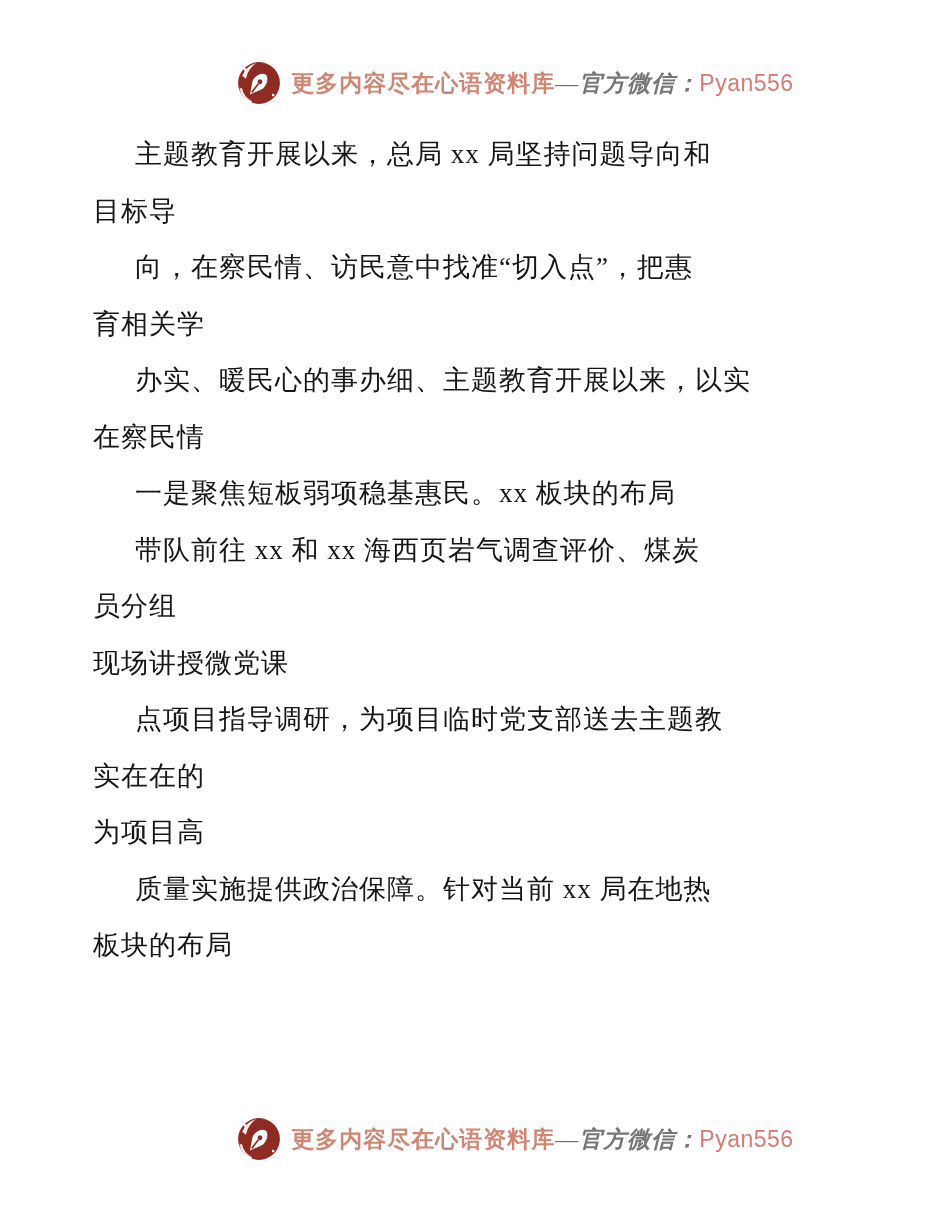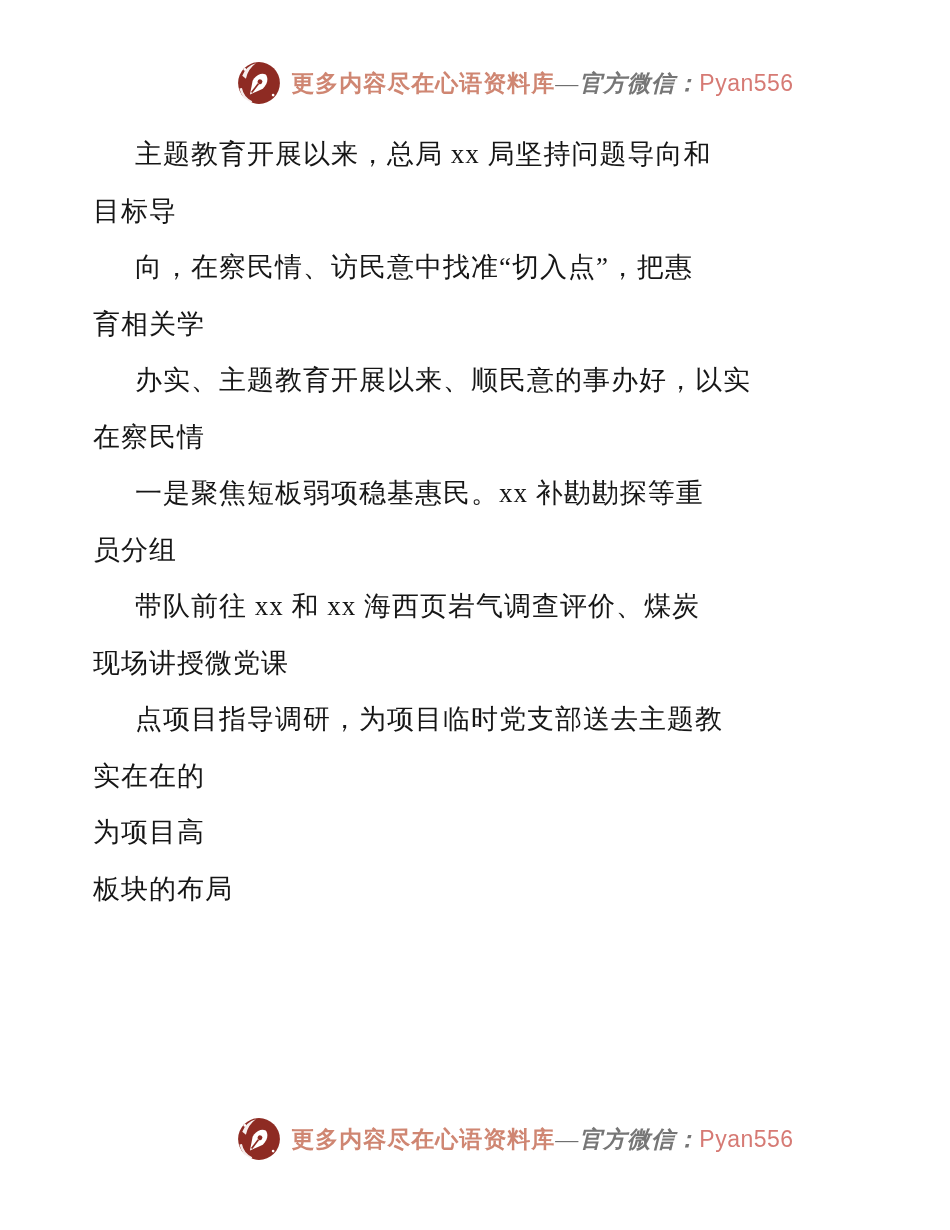--- a/index.html
+++ b/index.html
@@ -87,29 +87,30 @@
   <span class="txt">
     <span class="site">更多内容尽在心语资料库</span><span class="dash">—</span><span class="label">官方微信：</span><span class="wechat">Pyan556</span>
   </span>
 </div>
 
 <div class="doc-body" id="doc-body">
     <div class="text-line indent">主题教育开展以来，总局 xx 局坚持问题导向和</div>
     <div class="text-line">目标导</div>
     <div class="text-line indent">向，在察民情、访民意中找准“切入点”，把惠</div>
     <div class="text-line">育相关学</div>
-    <div class="text-line indent">办实、主题教育开展以来、顺民意的事办好，以实</div>
+    <div class="text-line indent">办实、暖民心的事办细、主题教育开展以来，以实</div>
     <div class="text-line">在察民情</div>
-    <div class="text-line indent">一是聚焦短板弱项稳基惠民。xx 补勘勘探等重</div>
+    <div class="text-line indent">一是聚焦短板弱项稳基惠民。xx 板块的布局</div>
+    <div class="text-line indent">带队前往 xx 和 xx 海西页岩气调查评价、煤炭</div>
     <div class="text-line">员分组</div>
-    <div class="text-line indent">带队前往 xx 和 xx 海西页岩气调查评价、煤炭</div>
     <div class="text-line">现场讲授微党课</div>
     <div class="text-line indent">点项目指导调研，为项目临时党支部送去主题教</div>
     <div class="text-line">实在在的</div>
     <div class="text-line">为项目高</div>
+    <div class="text-line indent">质量实施提供政治保障。针对当前 xx 局在地热</div>
     <div class="text-line">板块的布局</div>
   </div>
 
 <div class="banner bottom">
   <svg class="logo" viewBox="0 0 44 44" aria-hidden="true">
     <circle cx="22" cy="22" r="20" fill="#8e2b23"></circle>
     <path d="M6 15 A20 20 0 0 1 19 3.2 A24 24 0 0 0 9.5 18 Z" fill="#ffffff" opacity="0.92"></path>
     <path d="M4.5 27 A19 19 0 0 0 15 40.5" stroke="#ffffff" stroke-width="2.4" fill="none" opacity="0.9"></path>
     <g transform="rotate(38 22 22)">
       <path d="M22 36 L15.8 24 C14.8 17 18 12.6 22 11.6 C26 12.6 29.2 17 28.2 24 Z" fill="#ffffff"></path>

